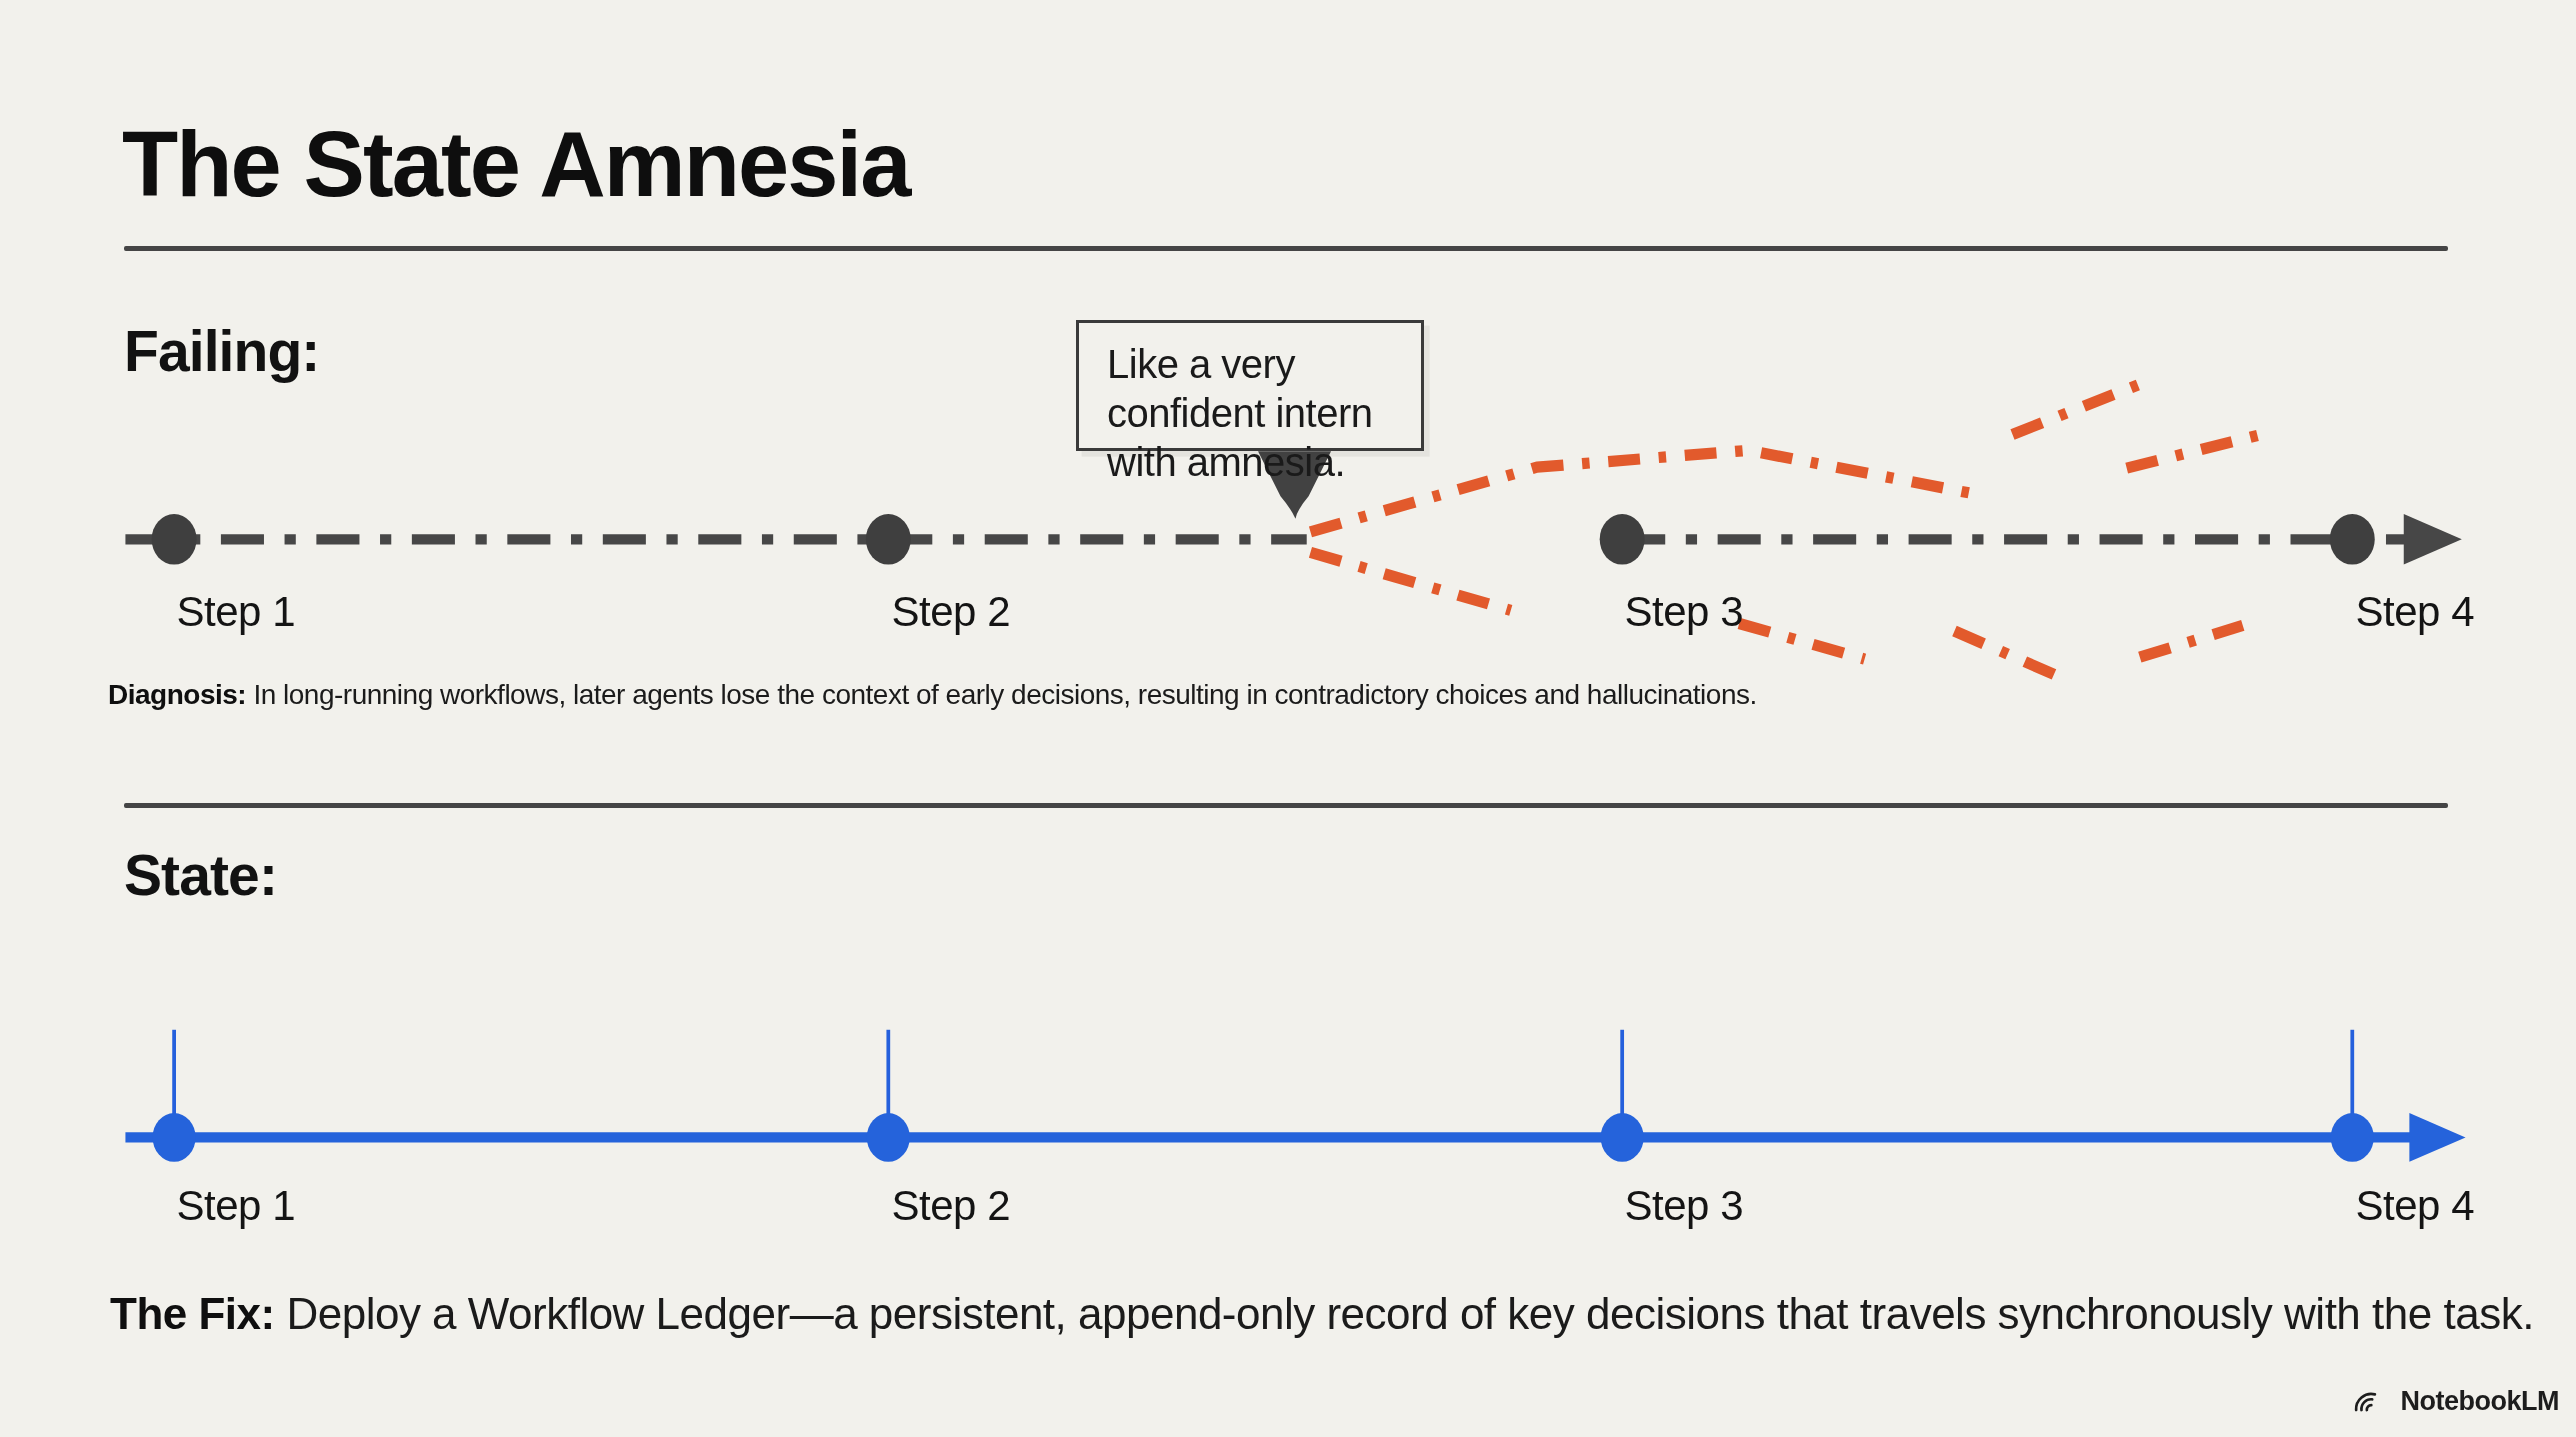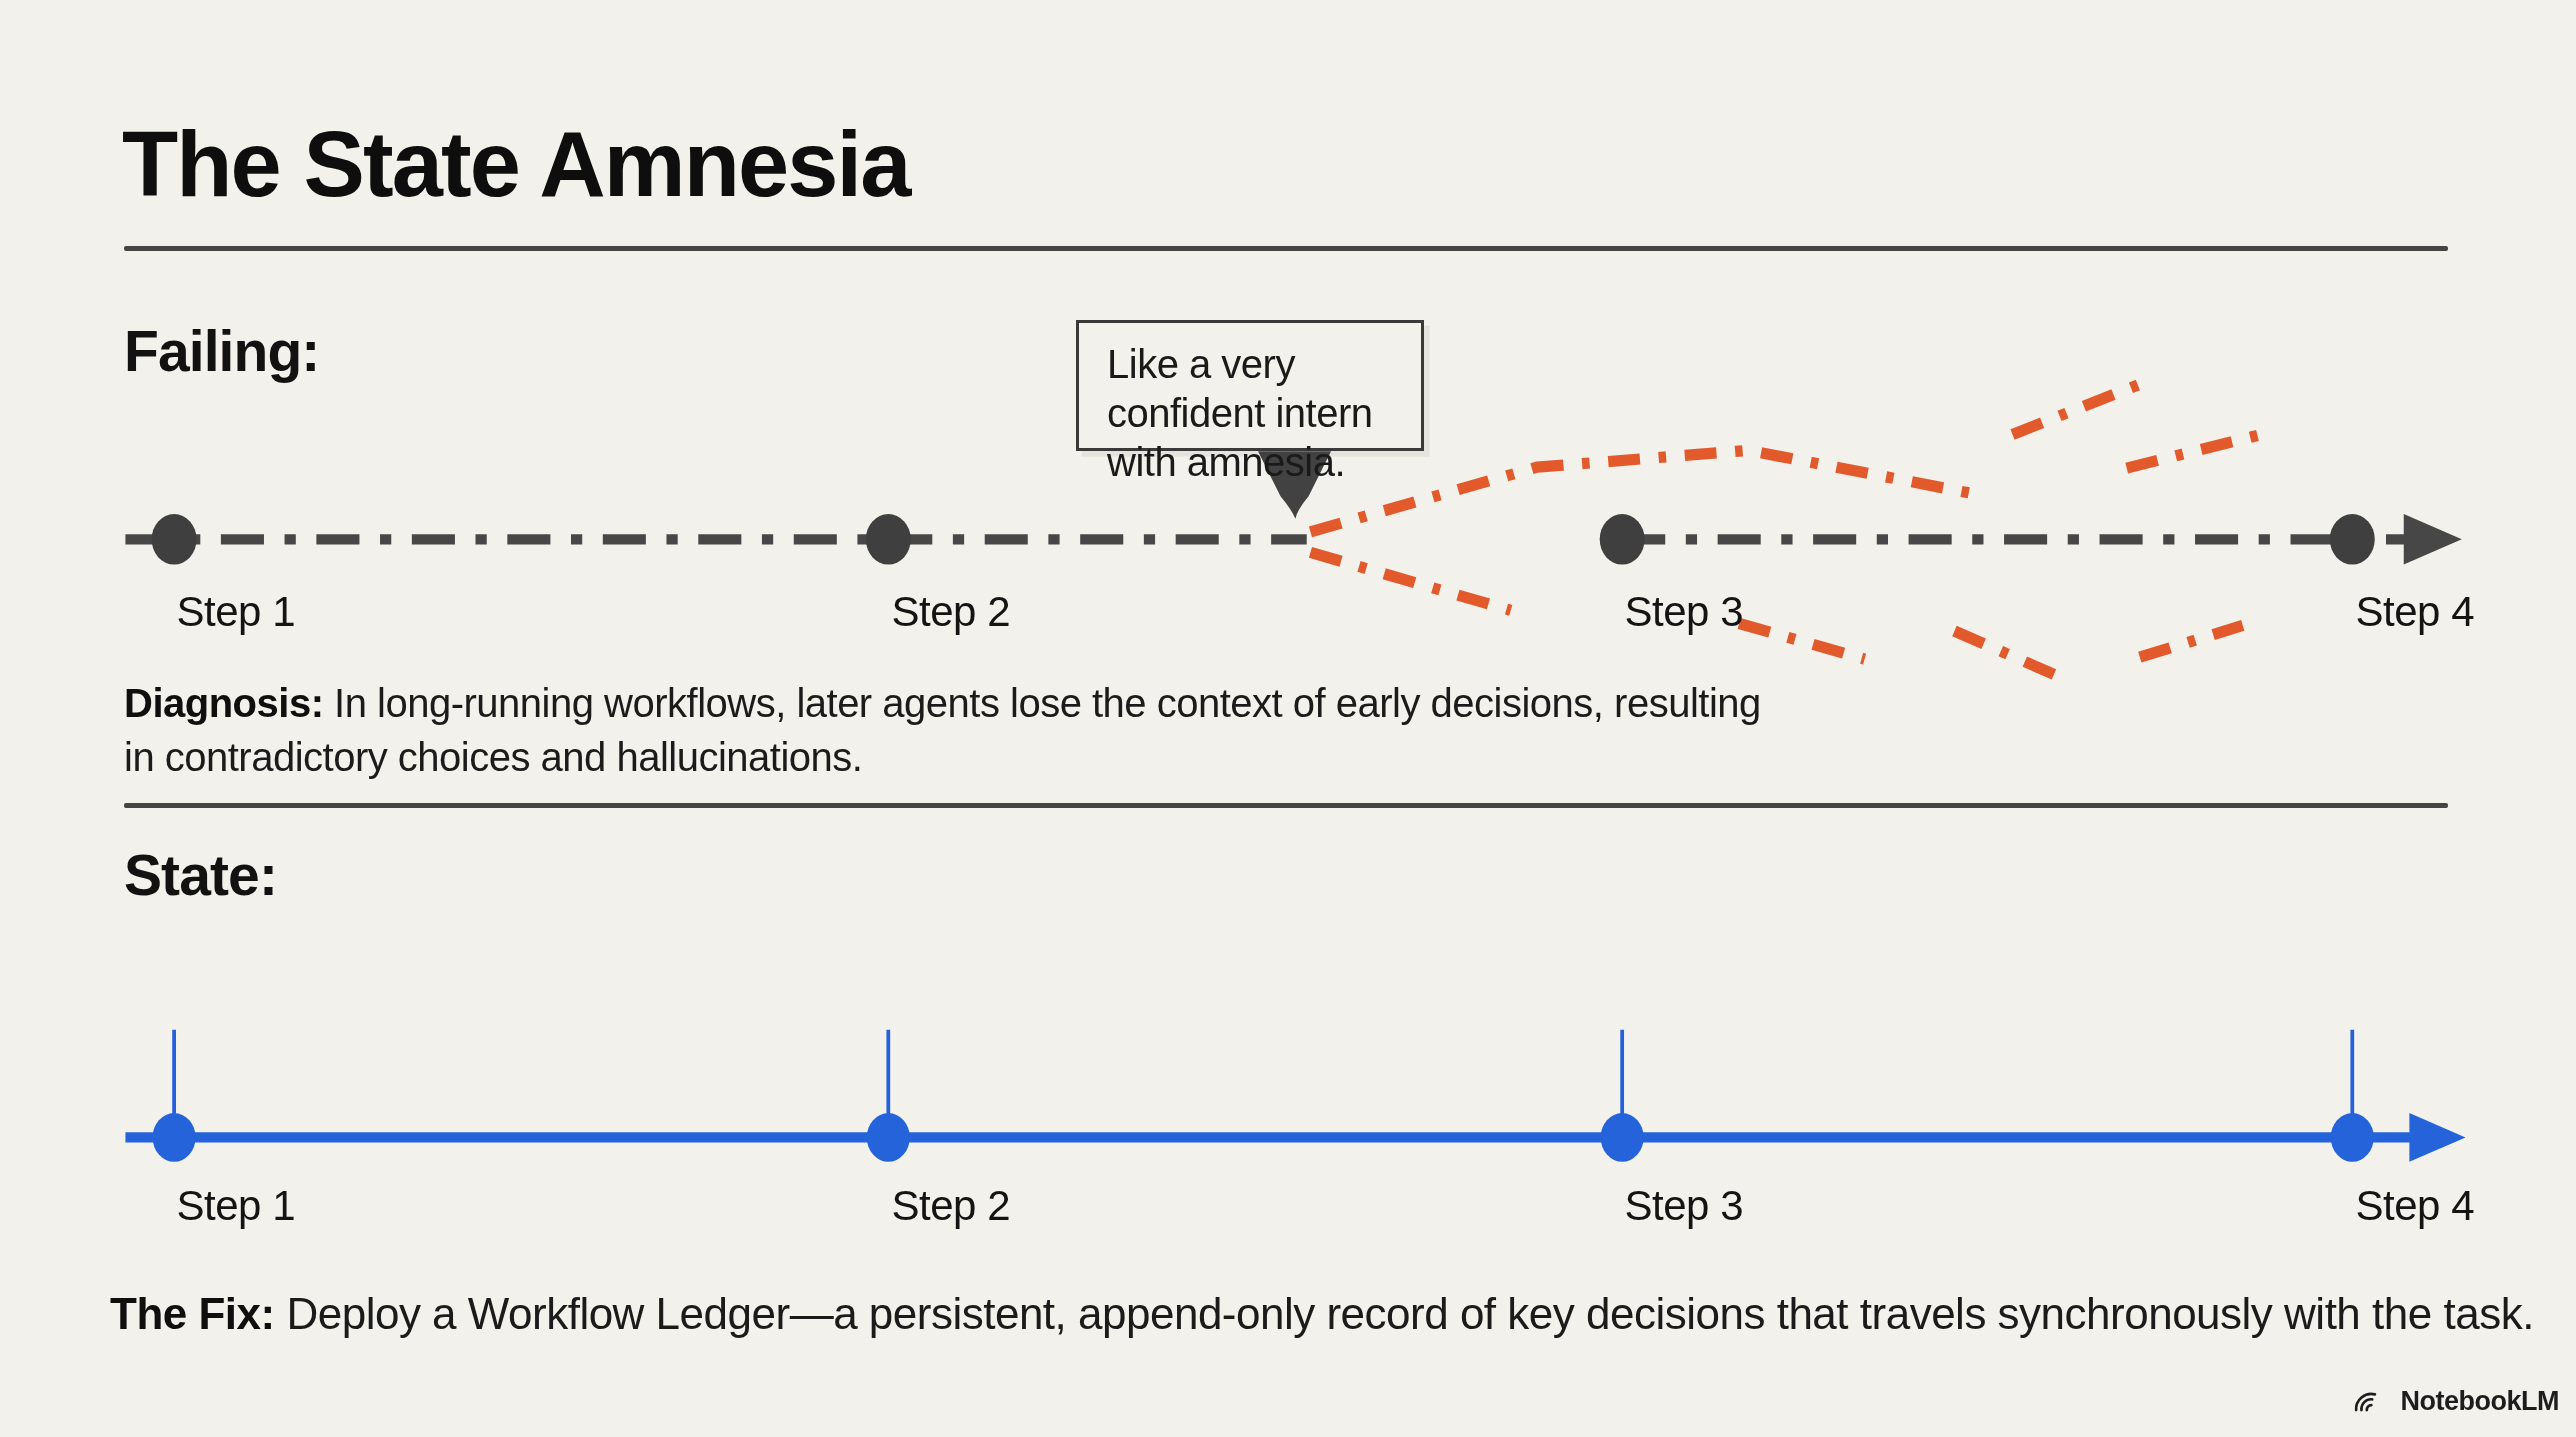--- a/index.html
+++ b/index.html
@@ -39,22 +39,22 @@
     padding:17px 19px 0 28px;
     font-size:40px;line-height:1.22;letter-spacing:-0.5px;
     color:#1a1a1a;
   }
   .diagram-svg{position:absolute;left:0;top:0;width:2576px;height:1438px;}
   .step-label{
     position:absolute;width:243px;text-align:right;
     font-size:42px;letter-spacing:-0.5px;color:#141414;white-space:nowrap;
   }
   .paragraph{
-    position:absolute;left:124px;
-    font-size:40px;line-height:1.36;letter-spacing:-0.5px;color:#1b1b1b;
+    position:absolute;left:108px;
+    font-size:28px;line-height:1.36;letter-spacing:-0.5px;color:#1b1b1b;
   }
   .diagnosis{top:676px;width:1666px;}
   .fix-line{left:110px;top:1284px;width:2396px;white-space:nowrap;font-size:44px;}
   .bold-lead{font-weight:700;color:#0f0f0f;}
   .ledger-bar{
     position:absolute;left:124px;top:939px;width:2275px;height:91px;
     background:linear-gradient(#2b65dd,#2159d4);
     display:flex;align-items:center;justify-content:center;
   }
   .ledger-label{

